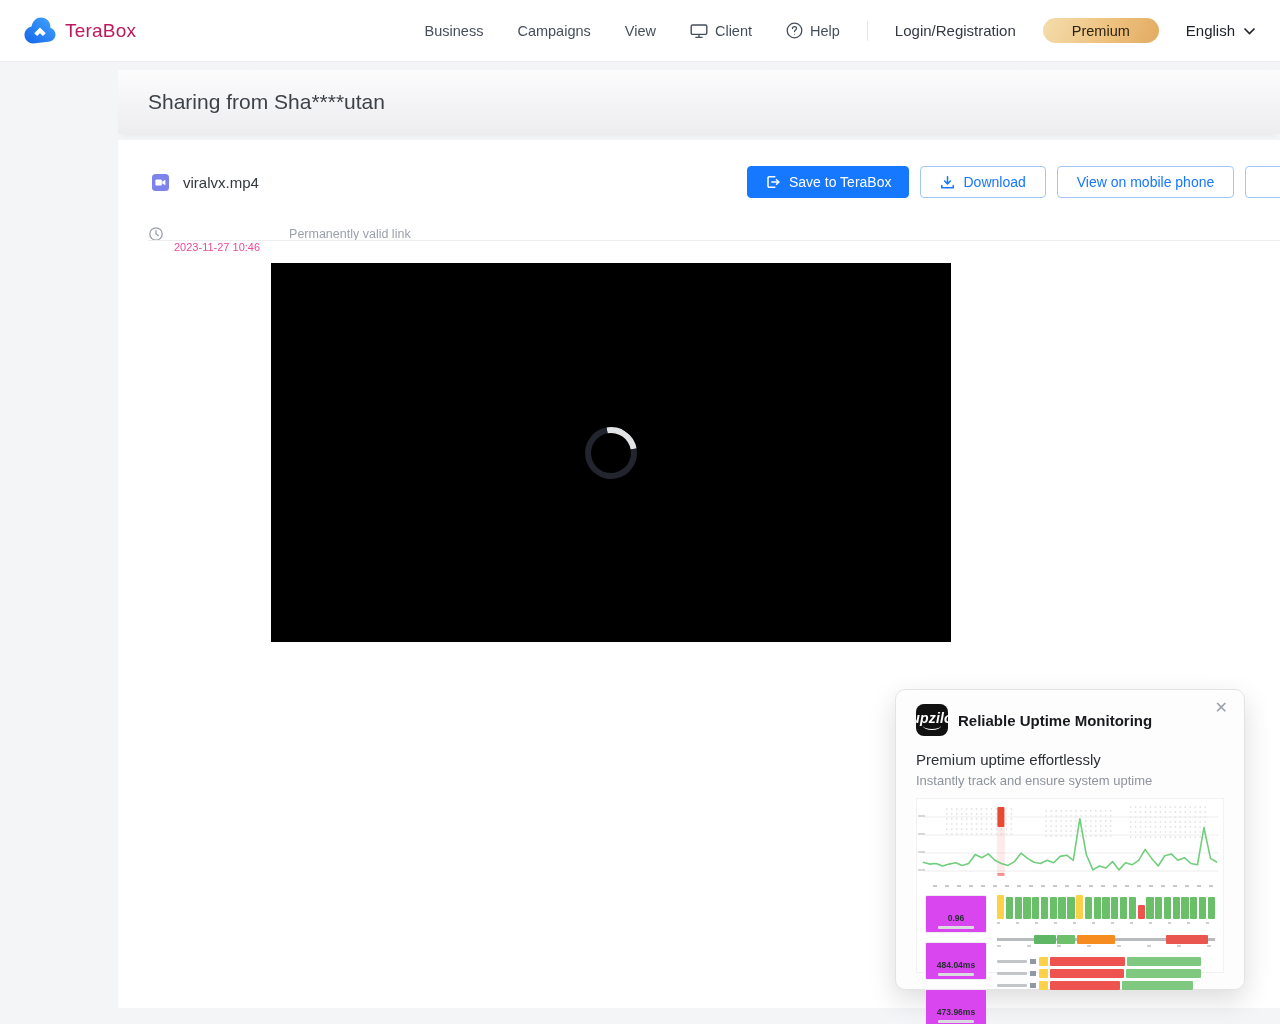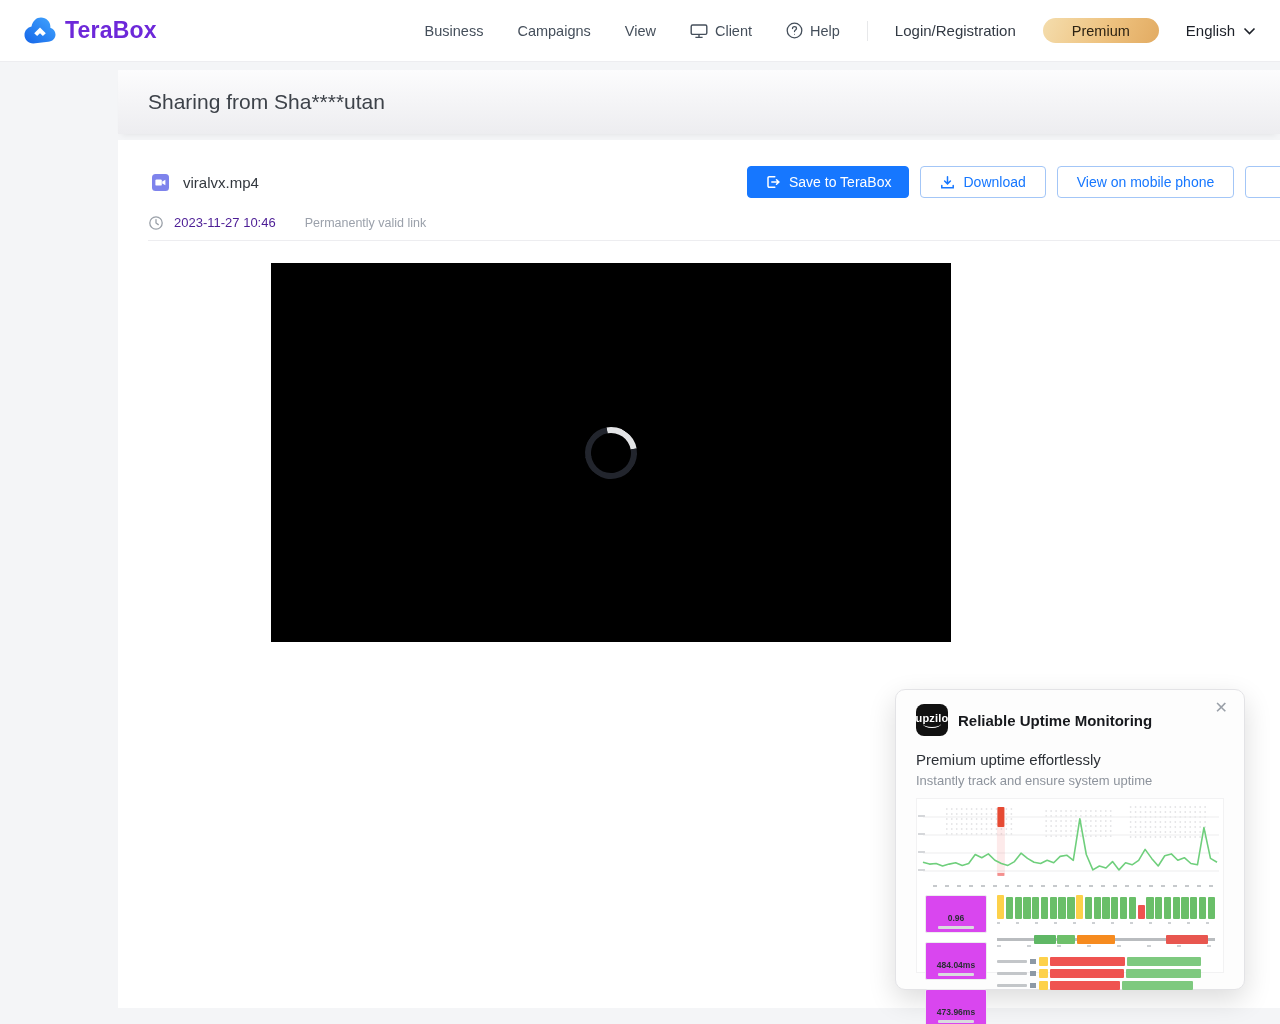--- a/index.html
+++ b/index.html
@@ -3,21 +3,21 @@
 <meta charset="utf-8">
 <style>
   * { margin:0; padding:0; box-sizing:border-box; }
   html,body { width:1280px; height:1024px; overflow:hidden; }
   body { font-family:"Liberation Sans", sans-serif; background:#f4f5f7; }
 
   
   .navbar { position:relative; height:62px; background:#fff; border-bottom:1px solid #ededf0;
             display:flex; align-items:center; padding:0 24px; z-index:5; }
   .brand { display:flex; align-items:center; gap:9px; }
-  .brand-name { font-size:23px; font-weight:bold; color:#6d28d9; letter-spacing:.2px; }
+  .brand-name { font-size:19px; font-weight:normal; color:#be185d; letter-spacing:.2px; }
   .nav-links { display:flex; align-items:center; gap:34px; margin-left:auto;justify-content:center; }
   .nav-link { display:flex; align-items:center; gap:7px; font-size:14.5px; color:#454f5b; cursor:pointer; }
   .nav-divider { width:1px; height:20px; background:#e7e8ea; margin:0 27px; }
   .nav-right { display:flex; align-items:center; gap:27px; }
   .login-link { font-size:15px; color:#333a44; cursor:pointer; }
   .premium-btn { height:25px; padding:0 29px; border:none; border-radius:17px; cursor:pointer;
                  background:linear-gradient(115deg,#f4ddad 0%,#eec27f 55%,#e2ab62 100%);
                  font-size:14.5px; color:#2d2313; font-family:inherit; }
   .lang { display:flex; align-items:center; gap:8px; font-size:15px; color:#1d2129; cursor:pointer; }
 
@@ -33,38 +33,38 @@
   .file-info { position:absolute; left:34px; top:0; display:flex; align-items:center; gap:14px; height:32px; }
   .file-name { font-size:15px; color:#33383f; font-weight:500; }
   .actions { position:absolute; left:629px; top:0; display:flex; gap:11px; white-space:nowrap; }
   .btn { height:32px; display:inline-flex; align-items:center; justify-content:center; gap:8px;
          border-radius:4px; font-size:14px; cursor:pointer; font-family:inherit; }
   .btn-primary { background:#1677ff; border:1px solid #1677ff; color:#fff; padding:0 17px; }
   .btn-ghost { background:#fff; border:1px solid #a3c6f7; color:#1677ff; padding:0 19px; }
   .btn-report { padding:0 34px; }
 
   .meta-row { position:absolute; top:75px; left:31px; display:flex; align-items:center; gap:11px; }
-  .meta-date { font-size:13px; color:#4c1d95; }
+  .meta-date { font-size:11px; color:#ec4899;margin-top:26px; }
   .meta-valid { font-size:12.5px; color:#9ba1ab; margin-left:18px; }
   .divider { position:absolute; top:100px; left:30px; right:0; border-bottom:1px solid #ededf0; }
 
   .player { position:absolute; top:123px; left:153px; width:680px; height:379px; background:#000; }
   .spinner { position:absolute; left:50%; top:50%; width:52px; height:52px; margin:-26px 0 0 -26px;
              border-radius:50%; border:6px solid #22252d; border-top-color:#e3e4e6;
              transform:rotate(35deg); animation:spin 1s linear infinite; }
   @keyframes spin { to { transform:rotate(395deg); } }
 
   
   .ad-popup { position:fixed; right:35px; bottom:34px; width:350px; background:#fdfdfd;
               border:1px solid #e3e3e6; border-radius:10px; box-shadow:0 10px 28px rgba(0,0,0,.14);
               padding:12px 20px 16px 20px; z-index:20; }
   .ad-head { display:flex; align-items:center; gap:10px; margin-top:2px; }
   .ad-logo { width:32px; height:32px; border-radius:8px; background:#111; color:#fff;
              display:flex; align-items:center; justify-content:center; flex-direction:column; }
-  .ad-logo span { font-size:11px; font-weight:bold; letter-spacing:.2px; }
+  .ad-logo span { font-size:14px; font-weight:bold; font-style:italic; letter-spacing:.2px; }
   .ad-logo i { display:block; width:18px; height:4px; border-bottom:1.4px solid #fff;
                border-radius:0 0 100% 100%/0 0 8px 8px; }
   .ad-title { font-size:15px; font-weight:bold; color:#17191d; }
   .ad-close { position:absolute; right:16px; top:10px; font-size:16px; color:#9aa0a8; cursor:pointer;
               background:none; border:none; line-height:1; font-family:inherit; }
   .ad-headline { margin-top:15px; font-size:15px; color:#2c3036; }
   .ad-subline { margin-top:5px; font-size:13px; color:#8d939c; }
 
   .ad-preview { margin-top:10px; height:175px; background:#fff; border:1px solid #f2f2f3; padding:4px 0 0 0; }
   .pv-chart { position:relative; height:80px; }

